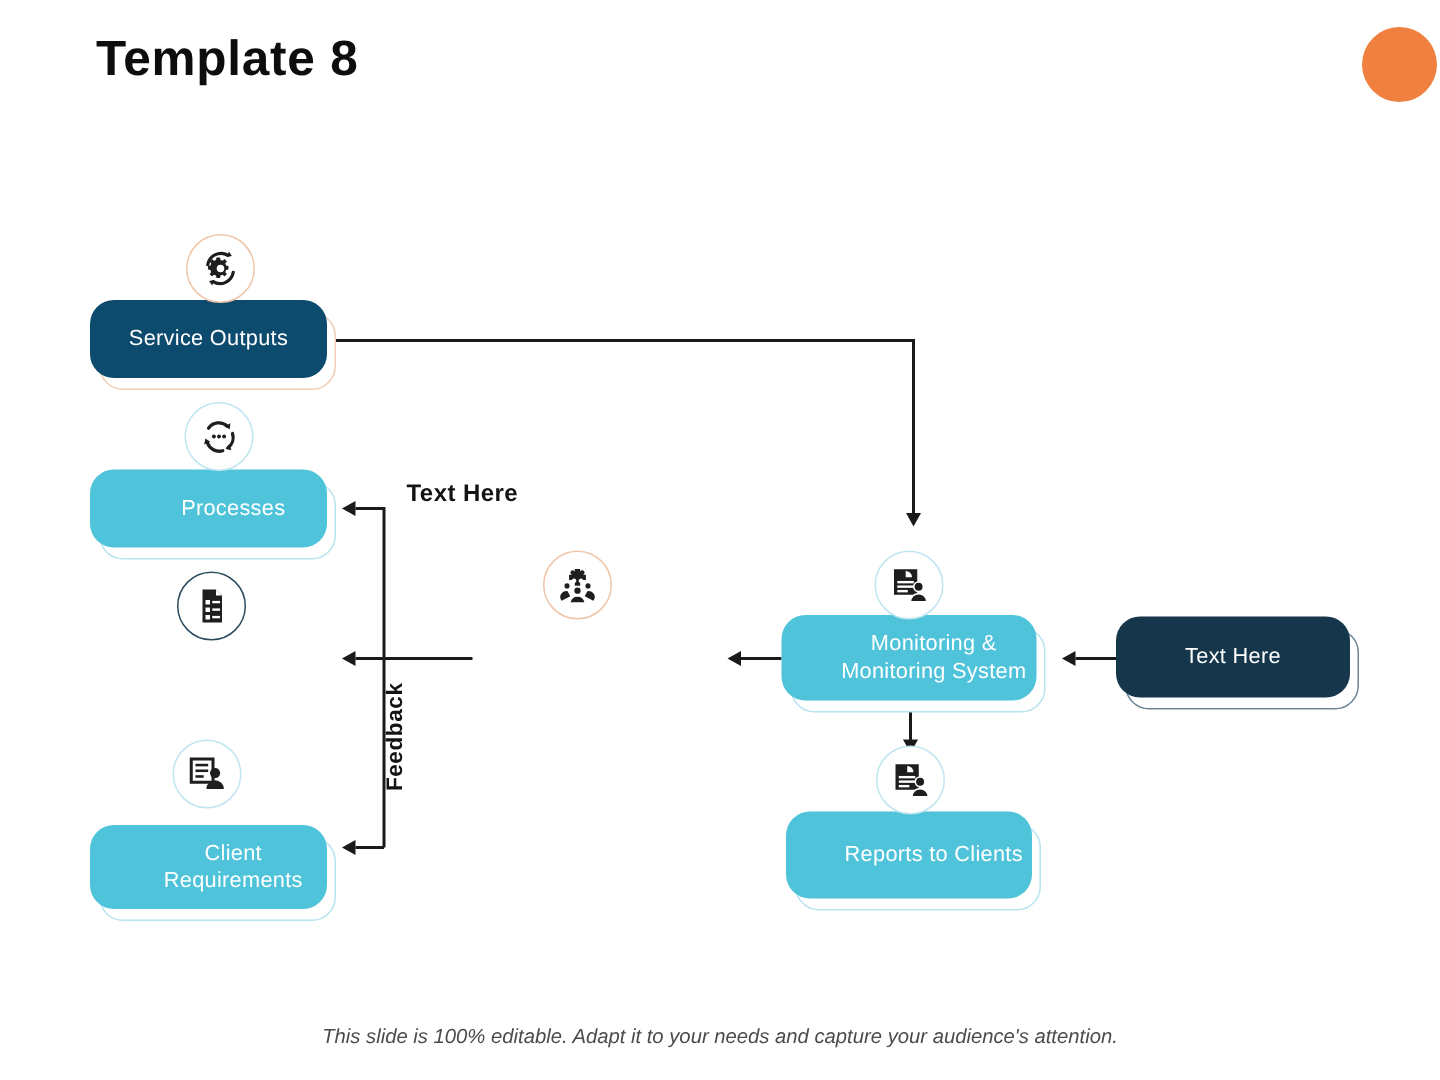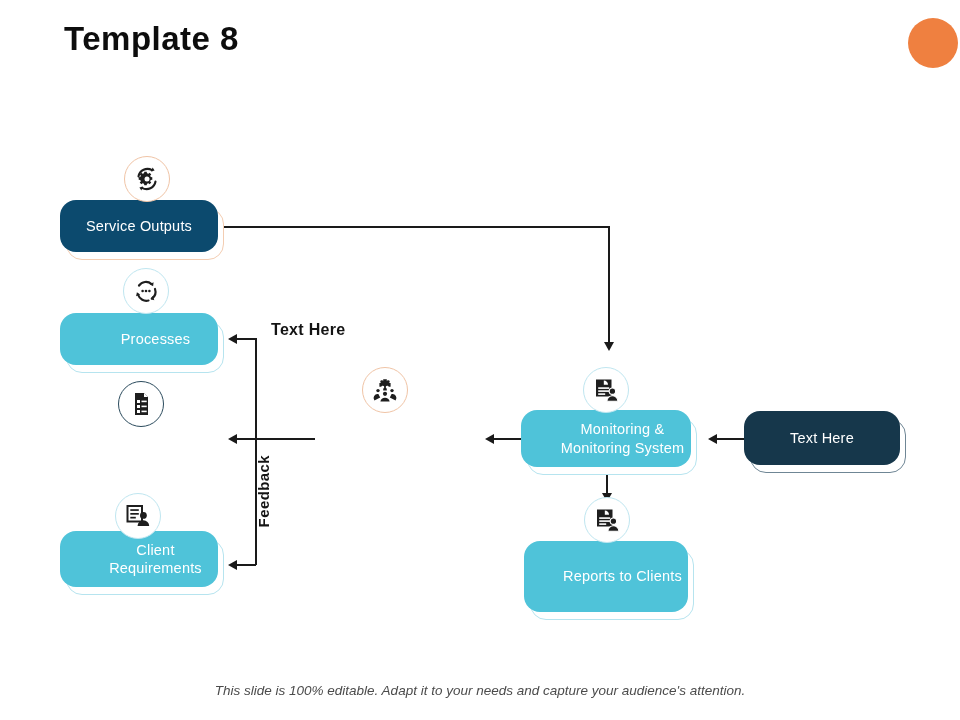--- a/index.html
+++ b/index.html
@@ -176,21 +176,21 @@
   <div class="badge teal-ring" style="left:115px;top:493px;">
     <svg width="28" height="28" viewBox="0 0 28 28">
       <rect x="3.5" y="4" width="14.5" height="15.5" fill="none" stroke="#1e1e1e" stroke-width="2"></rect>
       <rect x="6.3" y="7.2" width="8.5" height="1.7" fill="#1e1e1e"></rect>
       <rect x="6.3" y="11" width="8.5" height="1.7" fill="#1e1e1e"></rect>
       <rect x="6.3" y="14.8" width="5.5" height="1.7" fill="#1e1e1e"></rect>
       <circle cx="19.4" cy="13.4" r="3.4" fill="#1e1e1e"></circle>
       <path d="M13.6 24 a5.8 5.8 0 0 1 11.6 0 z" fill="#1e1e1e"></path>
     </svg>
   </div>
-  <div class="node teal" style="left:60px;top:531px;width:158px;height:56px;">
+  <div class="node teal" style="left:60px;top:550px;width:158px;height:56px;">
     <div class="shadow"></div>
     <div class="body">
       <span>
         <span>Client</span><br>
         <span>Requirements</span>
       </span>
     </div>
   </div>
 
   <div class="badge orange-ring" style="left:362px;top:367px;">
@@ -230,21 +230,21 @@
     <svg width="28" height="28" viewBox="0 0 28 28">
       <rect x="4" y="3.5" width="15.5" height="17" fill="#1e1e1e"></rect>
       <path d="M11.8 4.6 a4.2 4.2 0 0 1 4.2 4.2 h-4.2 z" fill="#ffffff"></path>
       <rect x="6.2" y="11.3" width="11" height="1.6" fill="#ffffff"></rect>
       <rect x="6.2" y="14.3" width="11" height="1.6" fill="#ffffff"></rect>
       <rect x="6.2" y="17.3" width="7" height="1.6" fill="#ffffff"></rect>
       <circle cx="20.4" cy="15.2" r="3.2" fill="#1e1e1e" stroke="#ffffff" stroke-width="1.1"></circle>
       <path d="M14.9 25.2 a5.5 5.5 0 0 1 11 0 z" fill="#1e1e1e" stroke="#ffffff" stroke-width="1.1"></path>
     </svg>
   </div>
-  <div class="node teal" style="left:524px;top:541px;width:164px;height:71px;">
+  <div class="node teal" style="left:524px;top:541px;width:164px;height:58px;">
     <div class="shadow"></div>
     <div class="body">Reports to Clients</div>
   </div>
 
   <div class="node navy" style="left:744px;top:411px;width:156px;height:54px;">
     <div class="shadow"></div>
     <div class="body">Text Here</div>
   </div>
 
   <div id="footer-note">This slide is 100% editable. Adapt it to your needs and capture your audience's attention.</div>

